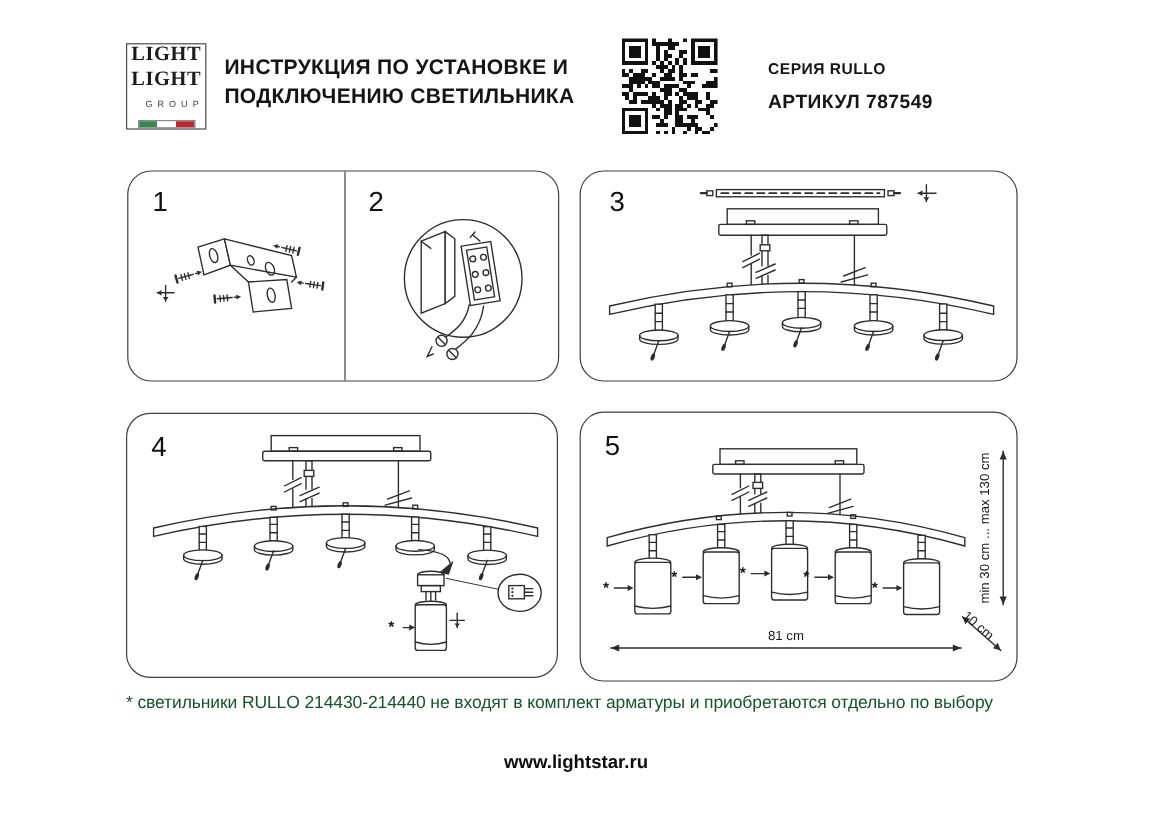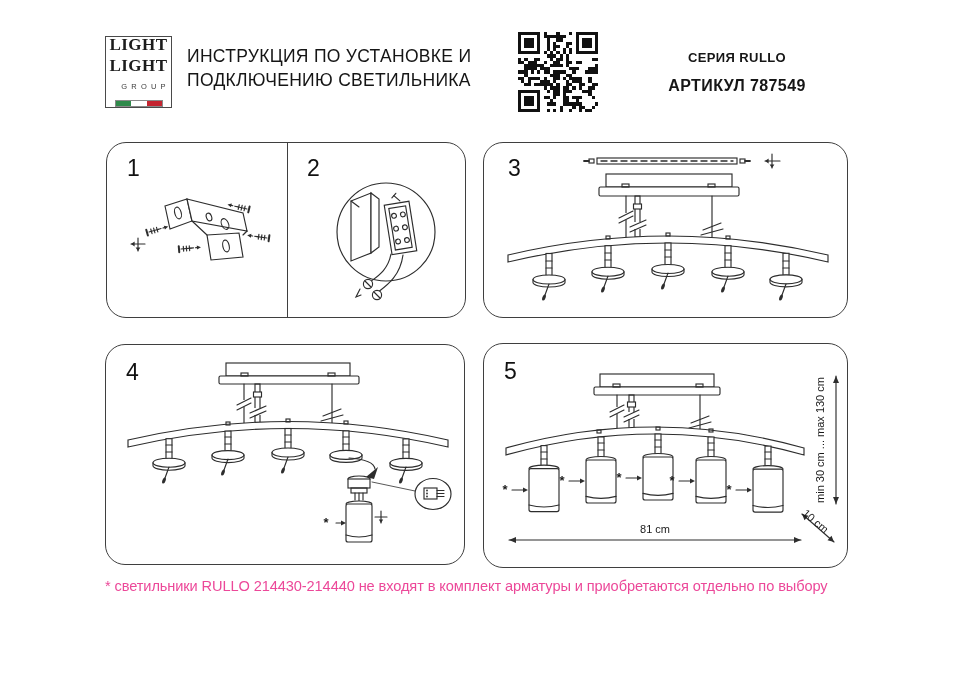--- a/index.html
+++ b/index.html
@@ -10,44 +10,44 @@
         font-family:"Liberation Sans",sans-serif;color:var(--text);}
   
   .logo-box{position:absolute;left:105px;top:36px;width:67px;height:72px;border:1.5px solid #4a4a4a;
             display:flex;flex-direction:column;align-items:center;justify-content:space-between;box-sizing:border-box;}
   .logo-word{font-family:"Liberation Serif",serif;font-weight:700;font-size:17px;line-height:0.92;
              letter-spacing:.5px;color:#1c1c1c;}
   .logo-group{font-family:"Liberation Sans",sans-serif;font-size:7.5px;letter-spacing:4.2px;
               margin-top:3px;color:#3c3c3c;text-indent:2px;margin-left:12px;}
   .logo-flag{width:48px;height:7px;margin-top:3px;border:1px solid #8a8a8a;box-sizing:border-box;
              background:linear-gradient(90deg,var(--flag-green) 0 33%,#fff 33% 67%,var(--flag-red) 67% 100%);}
-  .main-title{position:absolute;left:187px;top:44px;font-size:17.5px;font-weight:400;
+  .main-title{position:absolute;left:187px;top:44px;font-size:17.5px;font-weight:700;
               line-height:24px;letter-spacing:.3px;color:#151515;}
   .qr{position:absolute;left:518px;top:32px;width:80px;height:80px;}
-  .series-block{position:absolute;left:640px;top:50px;width:194px;text-align:center;}
+  .series-block{position:absolute;left:640px;top:50px;width:194px;}
   .series{font-size:13px;font-weight:700;letter-spacing:.4px;}
   .article{font-size:16px;font-weight:700;letter-spacing:.4px;margin-top:12px;}
   
   .panel{position:absolute;border:1.4px solid var(--border);border-radius:20px;background:#fff;box-sizing:border-box;}
   #panel12{left:106px;top:142px;width:360px;height:176px;}
   #panel3 {left:483px;top:142px;width:365px;height:176px;}
   #panel4 {left:105px;top:344px;width:360px;height:221px;}
   #panel5 {left:483px;top:343px;width:365px;height:225px;}
   .panel-num{position:absolute;font-size:23px;font-weight:400;color:#111;}
   .divider{position:absolute;left:180px;top:0;bottom:0;width:1.4px;background:var(--border);}
   .drawing{position:absolute;left:0;top:0;}
   svg{color:var(--line);}
   svg .ln{stroke:currentColor;fill:none;stroke-width:1.15;stroke-linecap:round;}
   svg .fl{fill:currentColor;stroke:none;}
   svg .wh{fill:#fff;stroke:currentColor;stroke-width:1.15;}
   svg text{fill:#1a1a1a;stroke:none;font-family:"Liberation Sans",sans-serif;font-size:11px;}
   svg text.star{font-size:13px;font-weight:700;}
   
   .footnote{position:absolute;left:105px;top:578px;font-size:14.6px;letter-spacing:-.1px;
-            white-space:nowrap;color:#ec4899;}
+            white-space:nowrap;color:#14532d;}
   .site{position:absolute;left:0;top:627px;width:100%;text-align:center;font-size:15.5px;font-weight:700;color:#0d0d0d;}
 </style>
 </head>
 <body>
 
 <div class="page">
 
   <div class="logo-box">
     <div class="logo-word">LIGHT</div>
     <div class="logo-word">LIGHT</div>
@@ -737,13 +737,14 @@
       <text class="star" x="135" y="138" text-anchor="middle">*</text>
       <text class="star" x="188" y="141" text-anchor="middle">*</text>
       <text class="star" x="245" y="150" text-anchor="middle">*</text>
       <text x="171" y="189" text-anchor="middle">81 cm</text>
       <text transform="translate(340,96) rotate(-90)" text-anchor="middle" font-size="10.5">min 30 cm ... max 130 cm</text>
       <text transform="translate(329,180) rotate(41)" text-anchor="middle" font-size="10.5">10 cm</text>
     </svg>
   </section>
 
   <div class="footnote">* светильники RULLO 214430-214440 не входят в комплект арматуры и приобретаются отдельно по выбору</div>
+  <div class="site">www.lightstar.ru</div>
 </div>
 
 </body></html>

